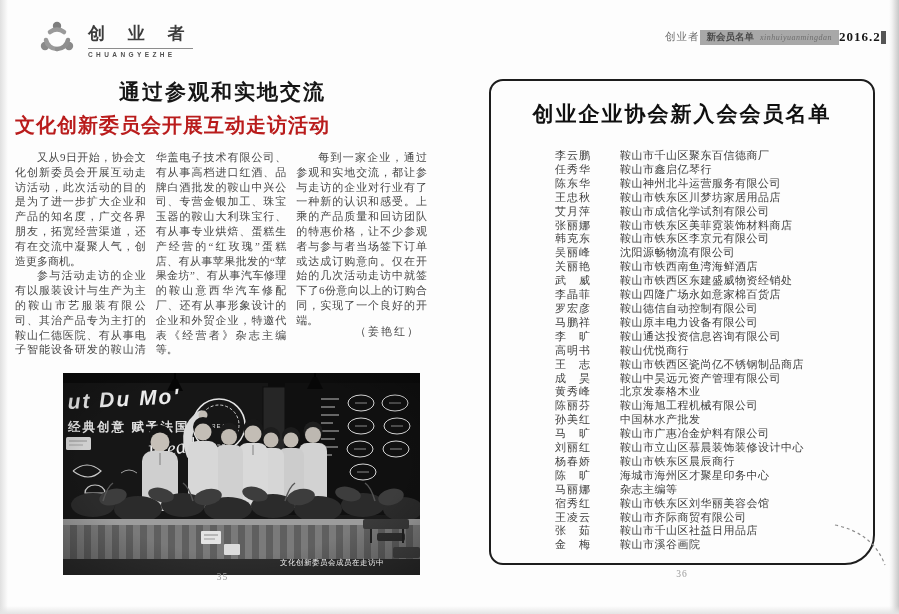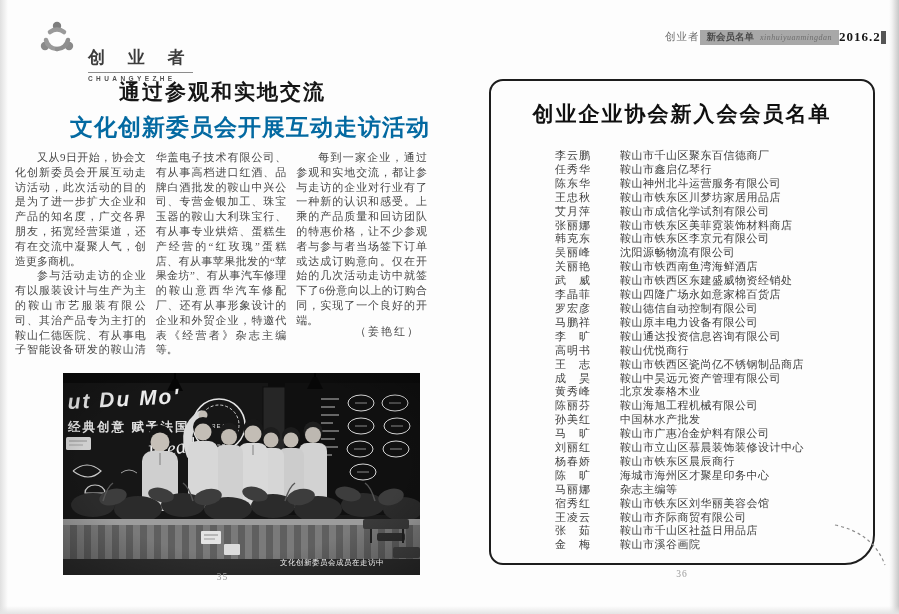--- a/index.html
+++ b/index.html
@@ -8,40 +8,40 @@
   
   .edge{position:absolute;pointer-events:none;}
   .edge-l{left:0;top:0;bottom:0;width:8px;background:linear-gradient(to right,#e0e0e0,rgba(255,255,255,0));}
   .edge-r{right:0;top:0;bottom:0;width:10px;background:linear-gradient(to left,#c7c7c7,#f2f2f2 70%,rgba(245,245,245,0));}
   .edge-b{left:0;right:0;bottom:0;height:8px;background:linear-gradient(to top,#e4e4e4,rgba(255,255,255,0));}
 
   
   .masthead{position:absolute;left:36px;top:16px;display:flex;align-items:flex-start;gap:10px;}
   .logo-texts{padding-top:6px;}
   .logo-main{font-family:"Liberation Sans","DejaVu Sans",sans-serif;font-weight:bold;
-             font-size:17px;letter-spacing:9px;color:#3c3c3c;margin-top:24px;}
+             font-size:17px;letter-spacing:9px;color:#3c3c3c;}
   .logo-sub{font-family:"Liberation Sans","DejaVu Sans",sans-serif;font-size:6.5px;font-weight:bold;
             letter-spacing:3.4px;color:#515151;margin-top:3px;border-top:1px solid #8c8c8c;padding-top:2px;}
 
   
   .header-right{position:absolute;left:665px;top:28px;height:18px;display:flex;align-items:center;}
   .hdr-mag{font-size:10.5px;color:#6e6e6e;letter-spacing:1px;}
   .section-tag{background:#a8a8a8;color:#4a4a4a;font-size:9.5px;font-weight:bold;
                padding:2px 7px 2px 7px;display:flex;align-items:center;gap:6px;line-height:11px;}
   .section-pinyin{font-weight:normal;font-style:italic;font-size:8px;color:#6d6d6d;letter-spacing:.5px;}
   .hdr-issue{font-family:Liberation Serif, serif;font-size:13px;font-weight:bold;
              color:#171717;letter-spacing:1px;}
   .hdr-bar{width:5px;height:13px;background:#565656;}
 
   
   .page-left{position:absolute;left:15px;top:78px;width:415px;}
   .art-subtitle{margin:0;text-align:center;font-family:"Liberation Sans","DejaVu Sans",sans-serif;
                 font-size:21px;font-weight:bold;color:#161616;letter-spacing:2px;}
-  .art-title{margin:6px 0 0 0;text-align:right;font-family:"Liberation Sans","DejaVu Sans",sans-serif;
-             font-size:23px;font-weight:bold;color:#0369a1;letter-spacing:1px;}
+  .art-title{margin:6px 0 0 0;text-align:left;font-family:"Liberation Sans","DejaVu Sans",sans-serif;
+             font-size:20px;font-weight:bold;color:#b91c1c;letter-spacing:1px;}
   .article-cols{position:absolute;left:0;top:72px;width:412px;column-count:3;column-gap:10px;
                 font-size:11px;line-height:14.8px;color:#474747;text-align:justify;}
   .article-cols p{margin:0;text-indent:2em;}
   .art-byline{position:absolute;top:246px;right:10px;font-size:11px;color:#4b4b4b;letter-spacing:2px;}
   .photo{position:absolute;left:48px;top:295px;}
   .pagenum{position:absolute;font-size:9.5px;color:#9a9a9a;text-align:center;letter-spacing:1px;}
   .pn-left{left:0;top:494px;width:415px;}
 
   
   .page-right{position:absolute;left:489px;top:79px;width:358px;}

